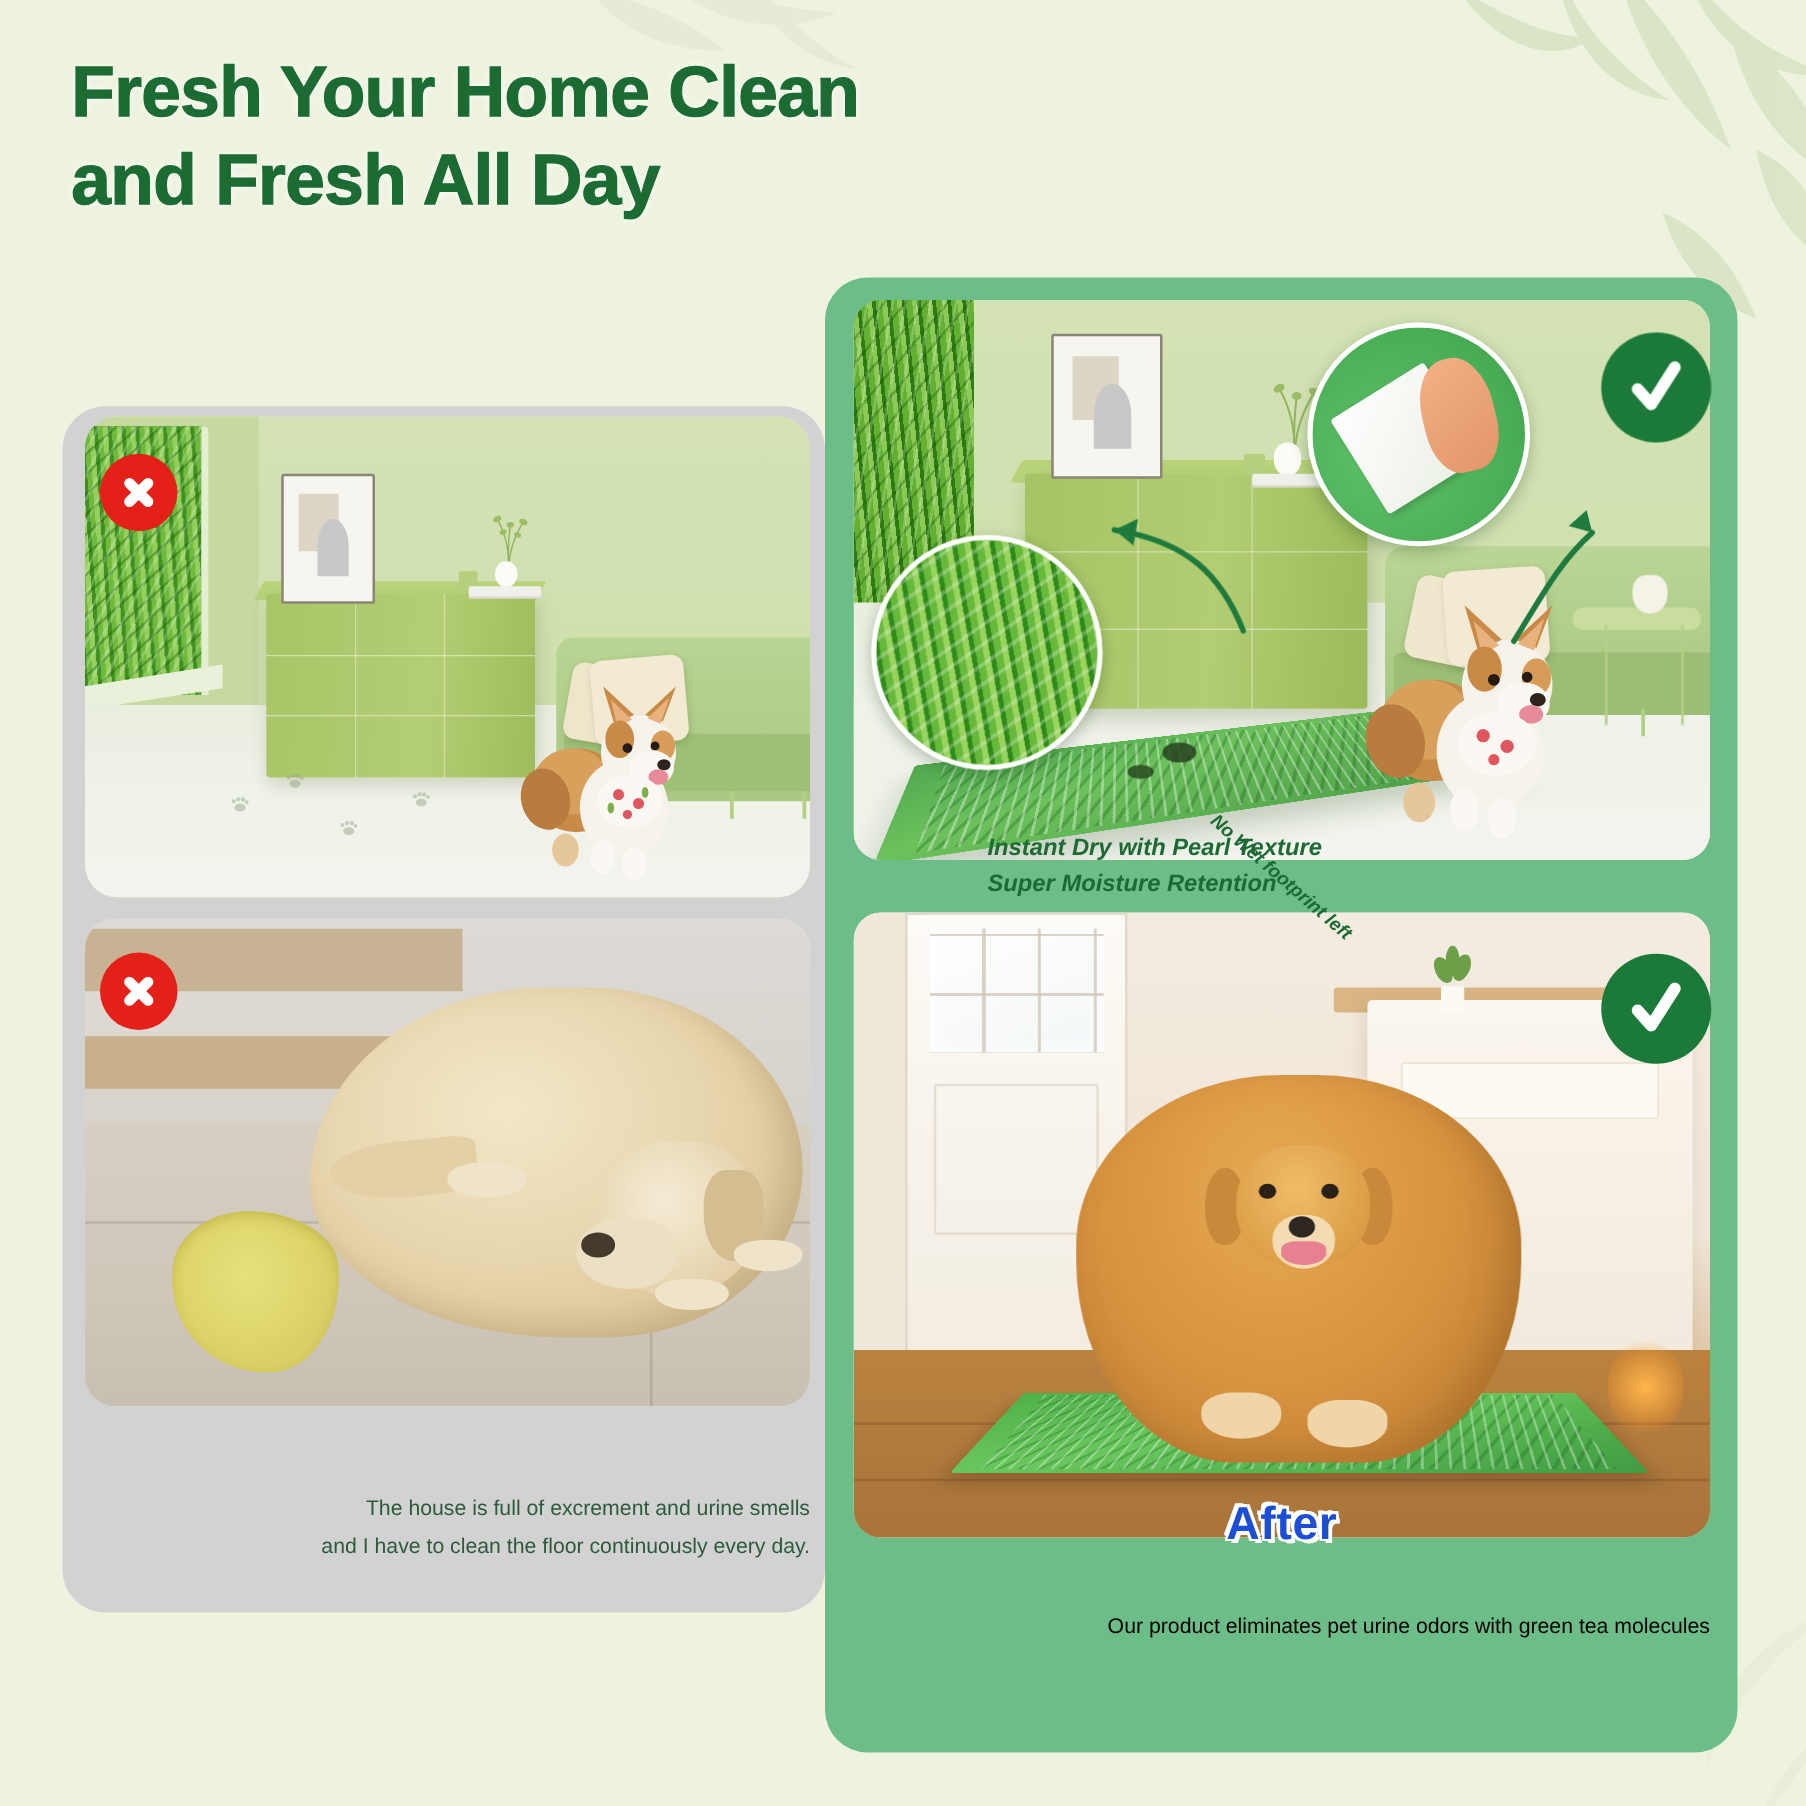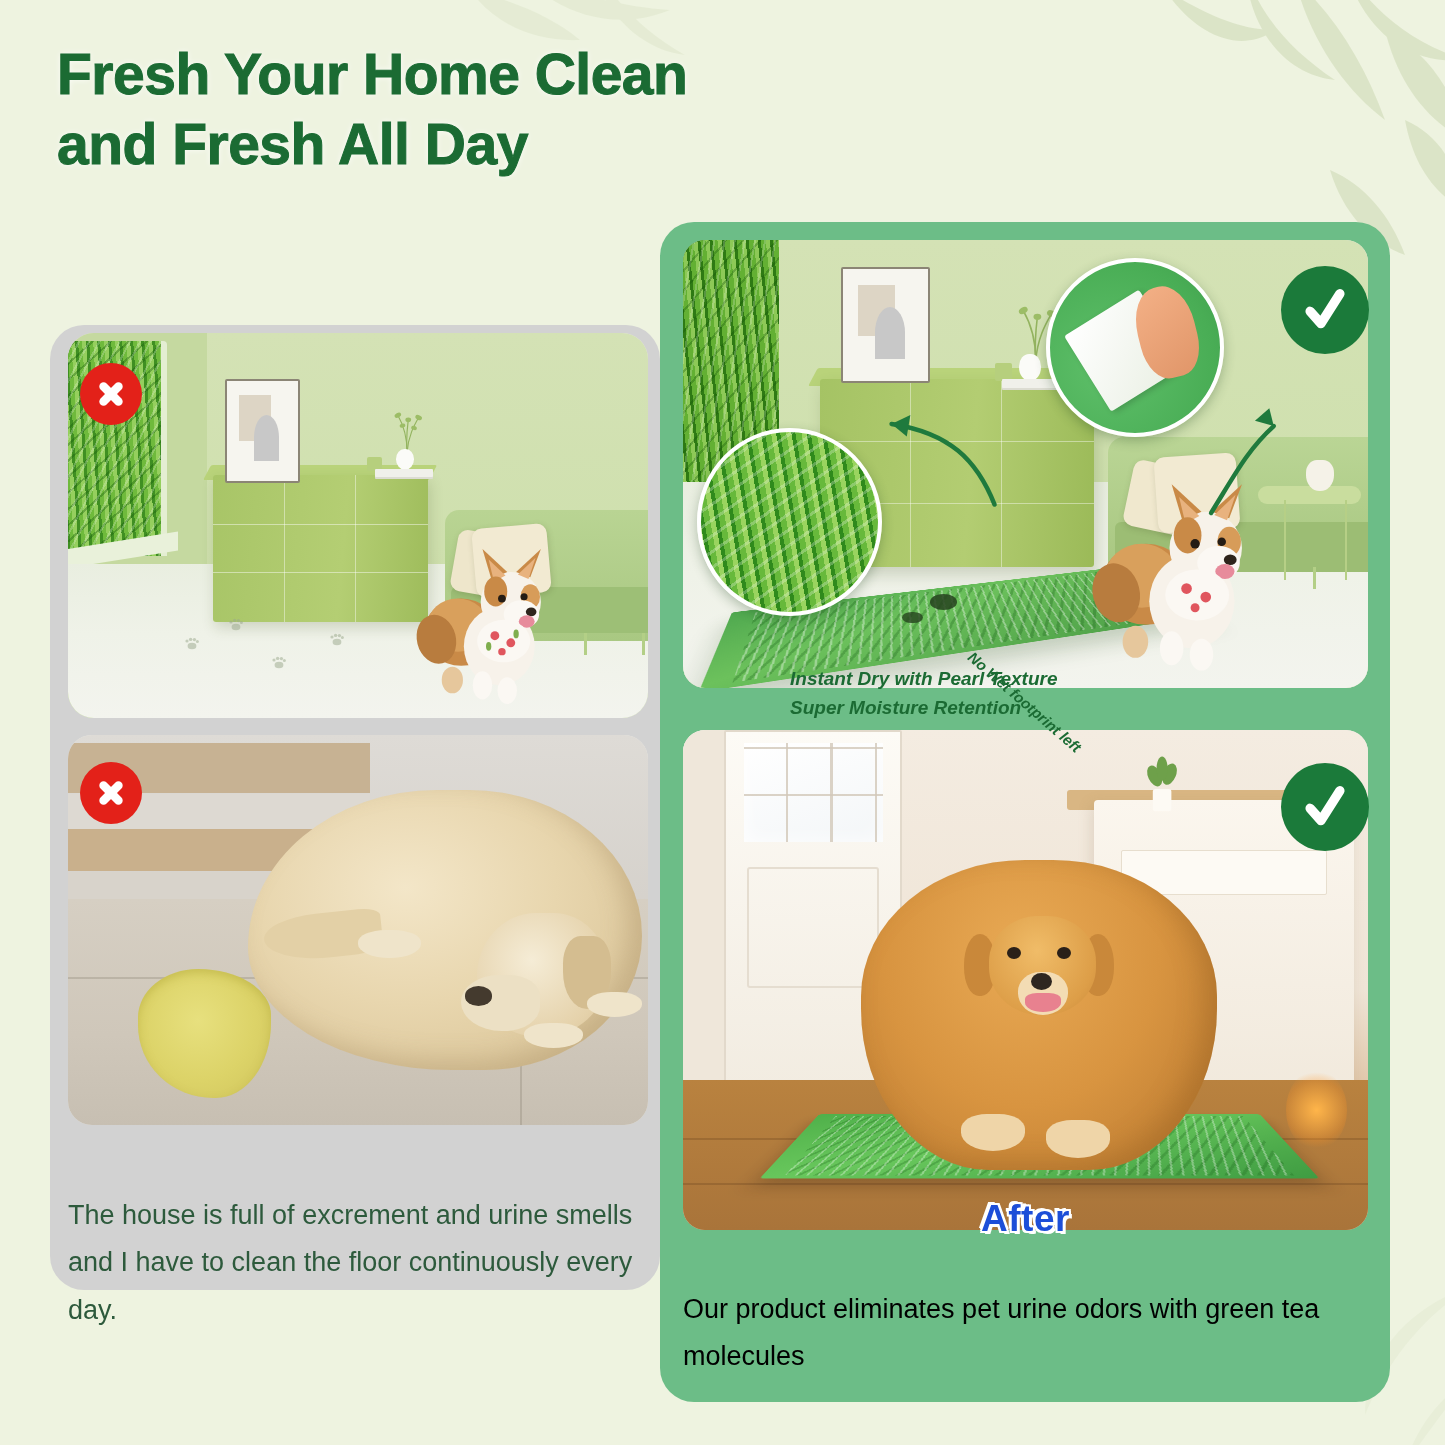--- a/index.html
+++ b/index.html
@@ -124,22 +124,22 @@
     width: 685px;
     color: #1d4ed8;
     text-shadow:
       2px 0 0 #fff, -2px 0 0 #fff, 0 2px 0 #fff, 0 -2px 0 #fff,
       2px 2px 0 #fff, -2px 2px 0 #fff, 2px -2px 0 #fff, -2px -2px 0 #fff,
       3px 3px 0 #fff, -3px -3px 0 #fff;
   }
 
   .cap-body {
     position: absolute;
-    text-align: left;
-    font-size: 27px;
+    text-align: right;
+    font-size: 17px;
     line-height: 1.75;
   }
   .cap-body-before {
     left: 68px;
     top: 1192px;
     width: 580px;
     color: #2d5a3c;
   }
   .cap-body-after {
     left: 683px;

